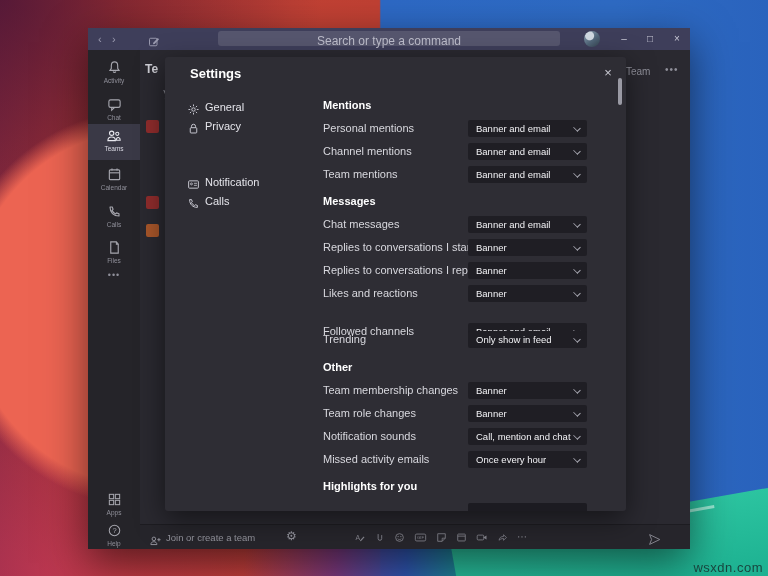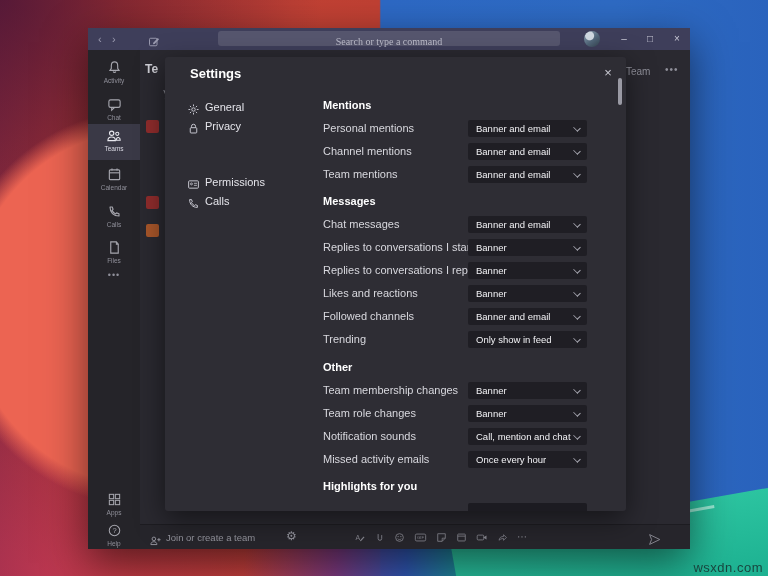--- a/index.html
+++ b/index.html
@@ -19,21 +19,21 @@
   .bg-teal2 { position:absolute; right:-70px; bottom:-54px; width:380px; height:120px; background:linear-gradient(#2cc4a0,#17a98b); transform:rotate(-10deg); }
   .bg-streak { position:absolute; right:52px; bottom:48px; width:230px; height:3px; background:rgba(190,245,228,.75); transform:rotate(-10deg); }
   .watermark { position:absolute; right:5px; bottom:1px; font-size:13px; color:rgba(22,48,46,.85); letter-spacing:.5px; }
 
   
   .win { position:absolute; left:88px; top:28px; width:602px; height:521px; background:#2a2930; box-shadow:0 14px 40px rgba(0,0,0,.55); overflow:hidden; }
   .titlebar { position:absolute; left:0; top:0; width:602px; height:22px; background:#3e3e5a; }
   .nav-glyph { position:absolute; top:3px; font-size:11px; color:#9b9bb0; line-height:16px; }
   .tb-compose { position:absolute; left:60px; top:4px; }
   .searchbox { position:absolute; left:130px; top:3px; width:342px; height:15px; background:#56566e; border-radius:3px; text-align:center; }
-  .searchbox span { font-size:10px; color:#bcbcca; line-height:15px;font-family:Liberation Serif, serif; }
+  .searchbox span { font-size:12px; color:#bcbcca; line-height:15px; }
   .avatar { position:absolute; left:496px; top:3px; width:16px; height:16px; border-radius:50%;
     background:radial-gradient(circle at 35% 30%, #cfd8e0 0 4px, rgba(207,216,224,0) 5px), linear-gradient(140deg, #8fa3b5 0%, #52677a 55%, #33424f 100%); }
   .winbtn { position:absolute; top:2px; width:20px; height:18px; color:#c7c7d4; font-size:10px; text-align:center; line-height:18px; }
 
   
   .rail { position:absolute; left:0; top:22px; width:52px; height:499px; background:#252429; }
   .rail-item { position:absolute; left:0; width:52px; height:34px; text-align:center; }
   .rail-item .lbl { display:block; margin-top:1px; font-size:6.5px; color:#8f8f99; }
   .rail-item.active { background:#3a3946; }
   .rail-item.active .lbl { color:#d8d8e2; }
@@ -275,21 +275,21 @@
           </svg></span>
       <span class="mi-lbl">Privacy</span>
     </div>
     <div class="menu-item" style="top:116px;">
       <span class="mi-ic"><svg class="ic" width="13" height="13" viewBox="0 0 16 16">
             <rect x="2" y="3.5" width="12" height="9" rx="1" fill="none" stroke="#c9c9d2" stroke-width="1.2"></rect>
             <circle cx="5.5" cy="7.3" r="1.2" fill="none" stroke="#c9c9d2" stroke-width="1"></circle>
             <line x1="8.5" y1="6.5" x2="12.3" y2="6.5" stroke="#c9c9d2" stroke-width="1"></line>
             <line x1="8.5" y1="9" x2="12.3" y2="9" stroke="#c9c9d2" stroke-width="1"></line>
           </svg></span>
-      <span class="mi-lbl">Permissions</span>
+      <span class="mi-lbl">Notification</span>
     </div>
     <div class="menu-item" style="top:135px;">
       <span class="mi-ic"><svg class="ic" width="13" height="13" viewBox="0 0 16 16">
             <path d="M3.2 3.2 C3.2 9 7 12.8 12.8 12.8 L12.8 10.4 L10.2 9.5 L9.2 10.6 C7.4 9.7 6.3 8.6 5.4 6.8 L6.5 5.8 L5.6 3.2 Z" fill="none" stroke="#c9c9d2" stroke-width="1.2" stroke-linejoin="round"></path>
           </svg></span>
       <span class="mi-lbl">Calls</span>
     </div>
 
     <span class="sec-head" style="top:42px;">Mentions</span>
     <div class="srow" style="top:63px;">
@@ -336,21 +336,21 @@
           <span class="chev"></span>
         </div>
     </div>
     <div class="srow" style="top:228px;">
       <span class="rlabel">Likes and reactions</span>
       <div class="dd">
           <span class="ddv">Banner</span>
           <span class="chev"></span>
         </div>
     </div>
-    <div class="srow" style="top:251px;text-align:right;">
+    <div class="srow" style="top:266px;text-align:right;">
       <span class="rlabel">Followed channels</span>
       <div class="dd">
           <span class="ddv">Banner and email</span>
           <span class="chev"></span>
         </div>
     </div>
     <div class="srow" style="top:274px;">
       <span class="rlabel">Trending</span>
       <div class="dd">
           <span class="ddv">Only show in feed</span>

